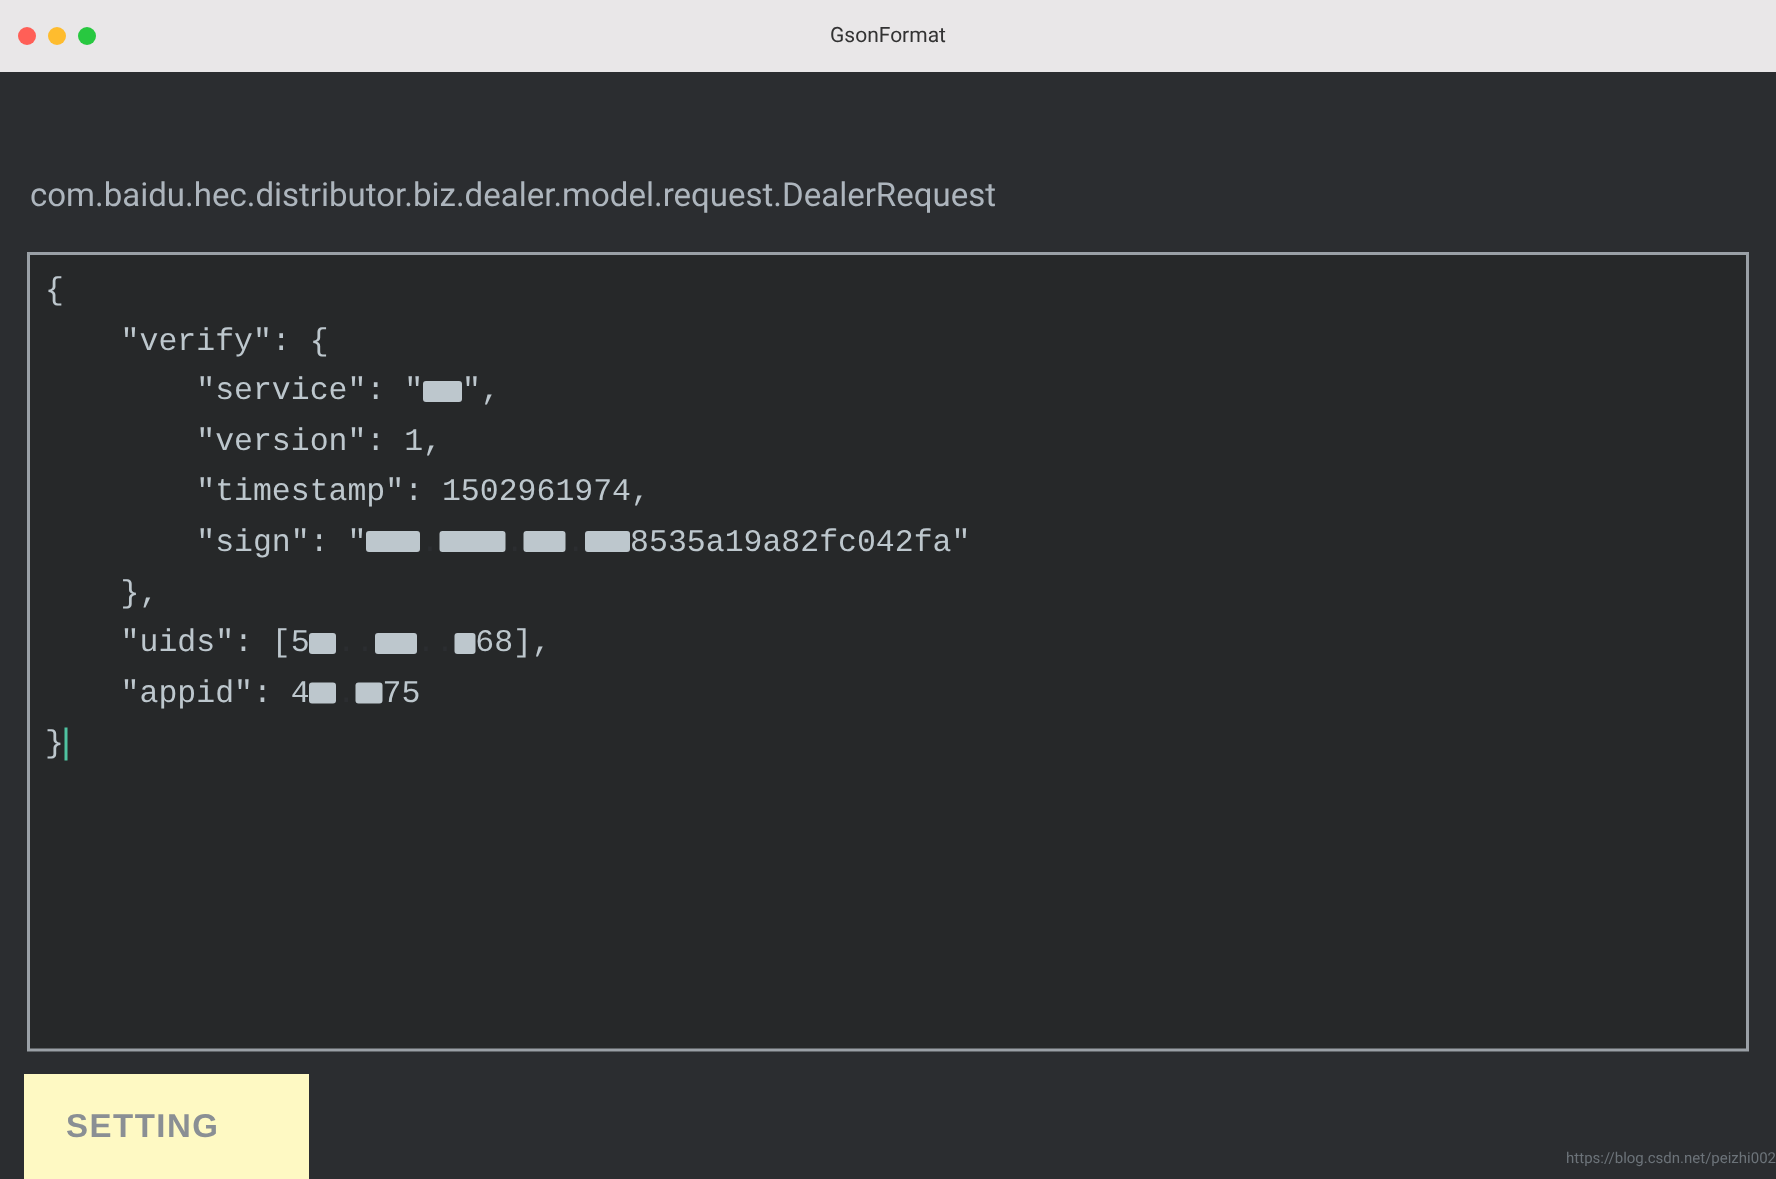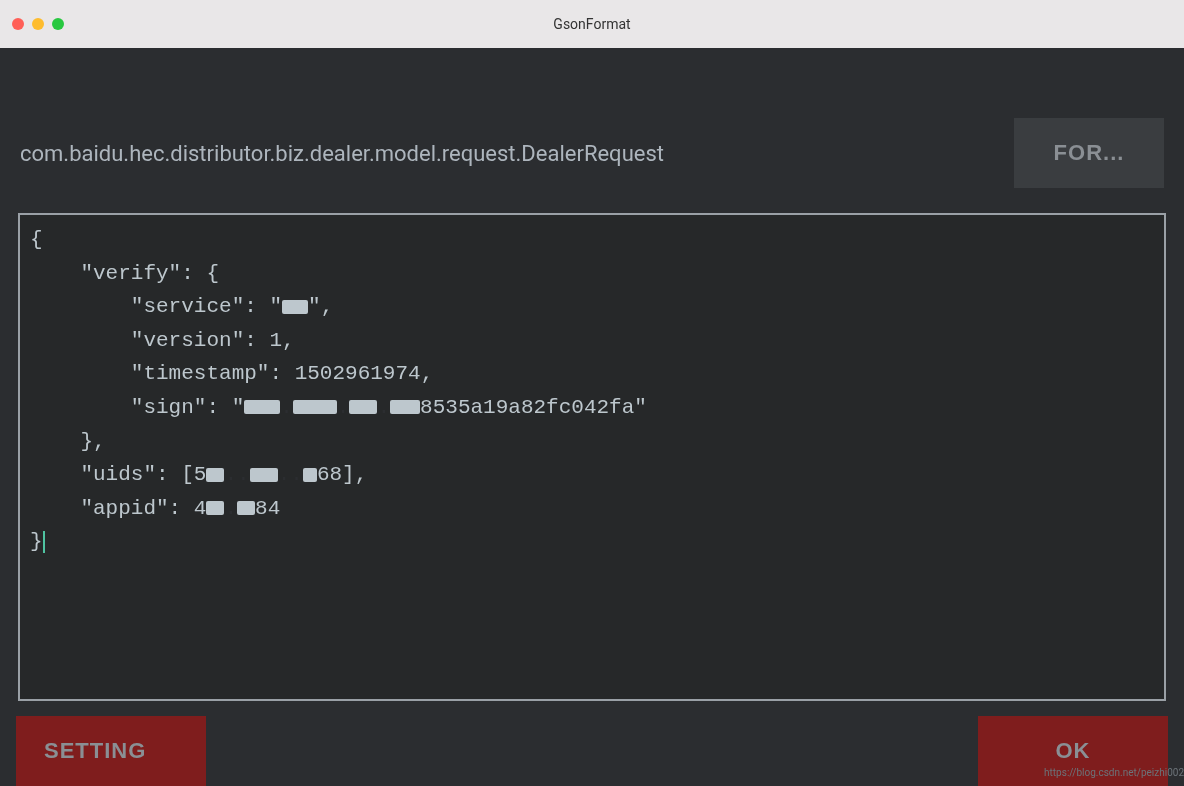--- a/index.html
+++ b/index.html
@@ -98,21 +98,21 @@
     }
     .button-row {
       display: flex;
       padding: 0 16px 12px 16px;
       gap: 12px;
     }
     .spacer {
       flex: 1;
     }
     .action-button {
-      background: #7f1d1d;
+      background: #fef9c3;
       border: none;
       color: #8a8f94;
       font-size: 22px;
       font-weight: 700;
       padding: 20px 30px;
       cursor: pointer;
       letter-spacing: 1px;
       height: 70px;
     }
     .setting-button {
@@ -150,36 +150,34 @@
     <div class="traffic-light red"></div>
     <div class="traffic-light yellow"></div>
     <div class="traffic-light green"></div>
   </div>
   <div class="titlebar-title">GsonFormat</div>
 </div>
 
 <div class="content">
   <div class="header-row">
     <div class="class-path">com.baidu.hec.distributor.biz.dealer.model.request.DealerRequest</div>
-    <button class="format-button">FOR...</button>
   </div>
 
   <div class="textarea-container">
     <div class="json-text"><span>{</span>
 <span>    "verify": {</span>
 <span><span>        "service": "</span><span class="redact" style="width:26px"></span><span>",</span></span>
 <span>        "version": 1,</span>
 <span>        "timestamp": 1502961974,</span>
 <span><span>        "sign": "</span><span class="redact" style="width:36px"></span><span style="color:#2b2d30">.</span><span class="redact" style="width:44px"></span><span style="color:#2b2d30">.</span><span class="redact" style="width:28px"></span><span style="color:#2b2d30">.</span><span class="redact" style="width:30px"></span><span>8535a19a82fc042fa"</span></span>
 <span>    },</span>
 <span><span>    "uids": [5</span><span class="redact" style="width:18px"></span><span style="color:#2b2d30">..</span><span class="redact" style="width:28px"></span><span style="color:#2b2d30">..</span><span class="redact" style="width:14px"></span><span>68],</span></span>
-<span><span>    "appid": 4</span><span class="redact" style="width:18px"></span><span style="color:#2b2d30">.</span><span class="redact" style="width:18px"></span><span>84</span></span>
+<span><span>    "appid": 4</span><span class="redact" style="width:18px"></span><span style="color:#2b2d30">.</span><span class="redact" style="width:18px"></span><span>75</span></span>
 <span><span>}</span><span class="cursor"></span></span></div>
   </div>
 
   <div class="button-row">
     <button class="action-button setting-button">SETTING</button>
     <div class="spacer"></div>
-    <button class="action-button ok-button">OK</button>
   </div>
 </div>
 
 <div class="watermark">https://blog.csdn.net/peizhi002</div>
 
 </body></html>

